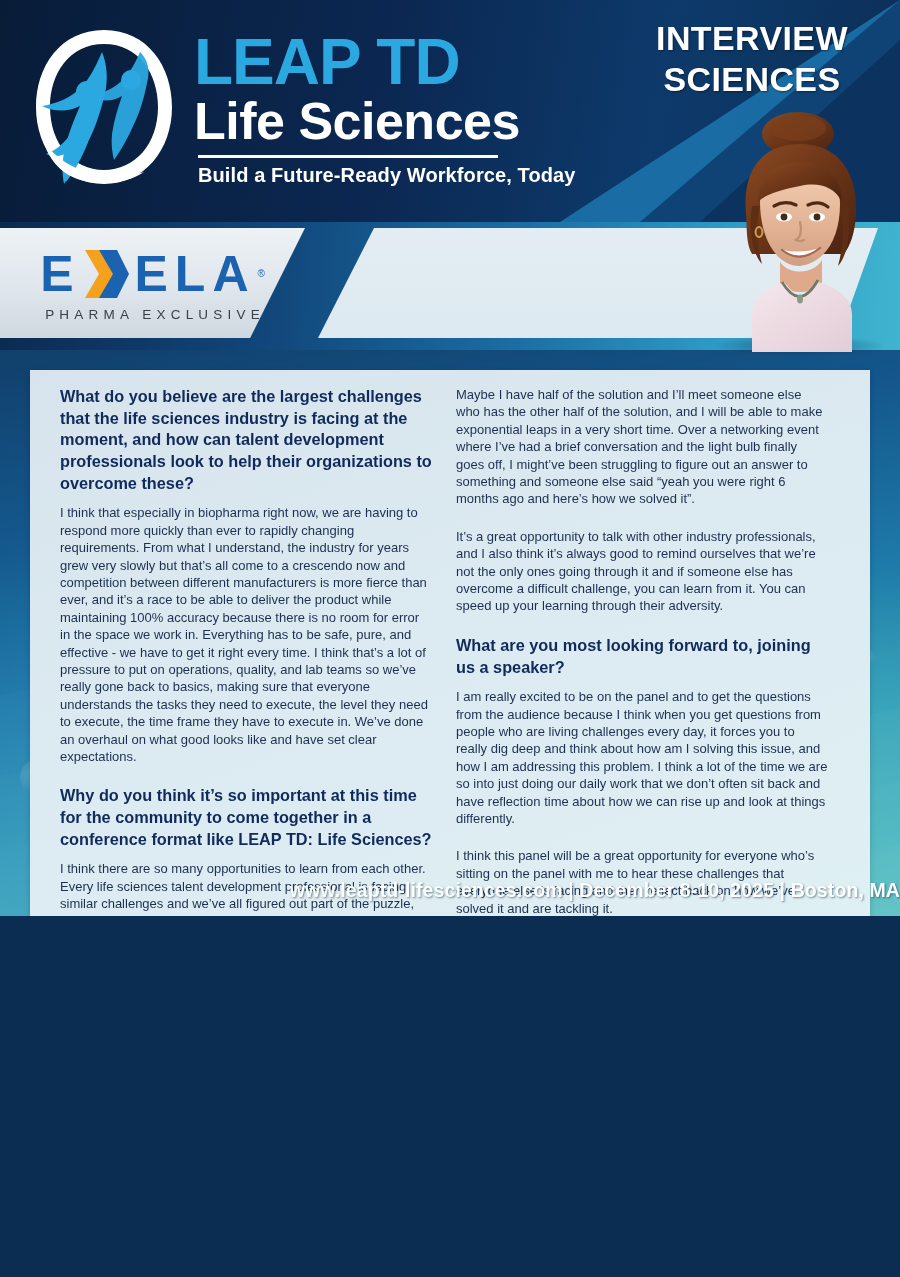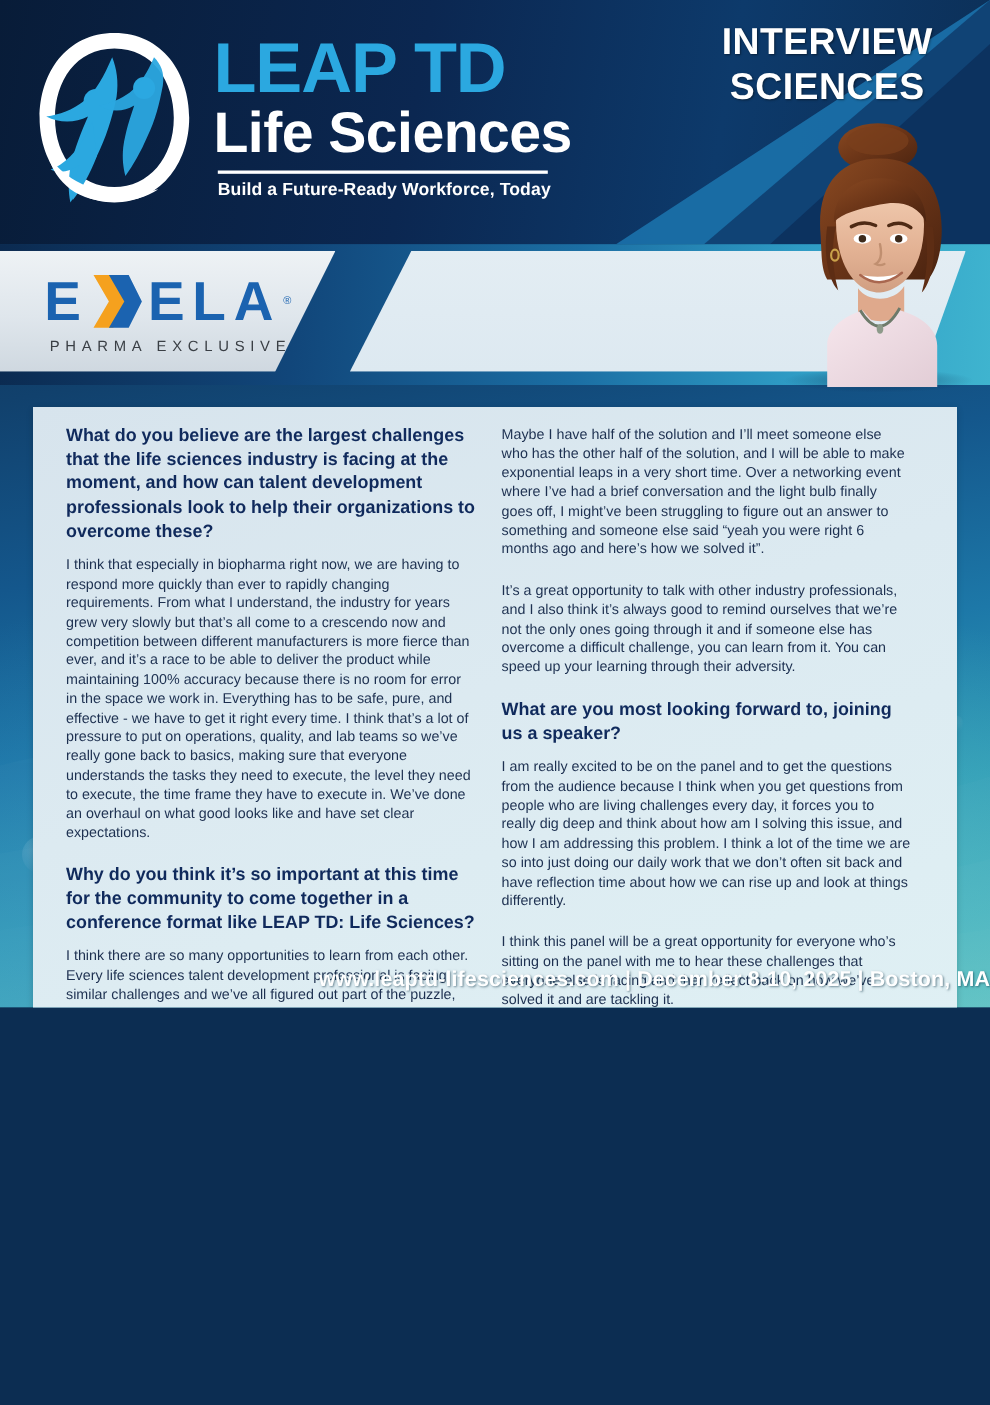--- a/index.html
+++ b/index.html
@@ -61,21 +61,21 @@
   .brand-l1 {
     color: #2ba8e0; font-size: 64px; font-weight: bold; line-height: .95;
     letter-spacing: -1px;
   }
   .brand-l2 {
     color: #ffffff; font-size: 52px; font-weight: bold; line-height: 1;
     letter-spacing: -.5px; margin-top: 2px;
   }
   .brand-rule { height: 3px; background: #ffffff; margin: 8px 2px 6px 4px; width: 300px; }
   .brand-tag {
-    color: #ffffff; font-size: 16px; font-weight: bold; letter-spacing: .1px;
+    color: #ffffff; font-size: 20px; font-weight: bold; letter-spacing: .1px;
     padding-left: 4px;
   }
 
   
   .band { position: absolute; left: 0; top: 222px; width: 900px; height: 128px; }
   .band-bg {
     position: absolute; inset: 0;
     background: linear-gradient(95deg, #0b2a50 0%, #11467a 30%, #1b6ea3 58%, #2e9bc4 80%, #3fb4cf 100%);
   }
   .band-left {

